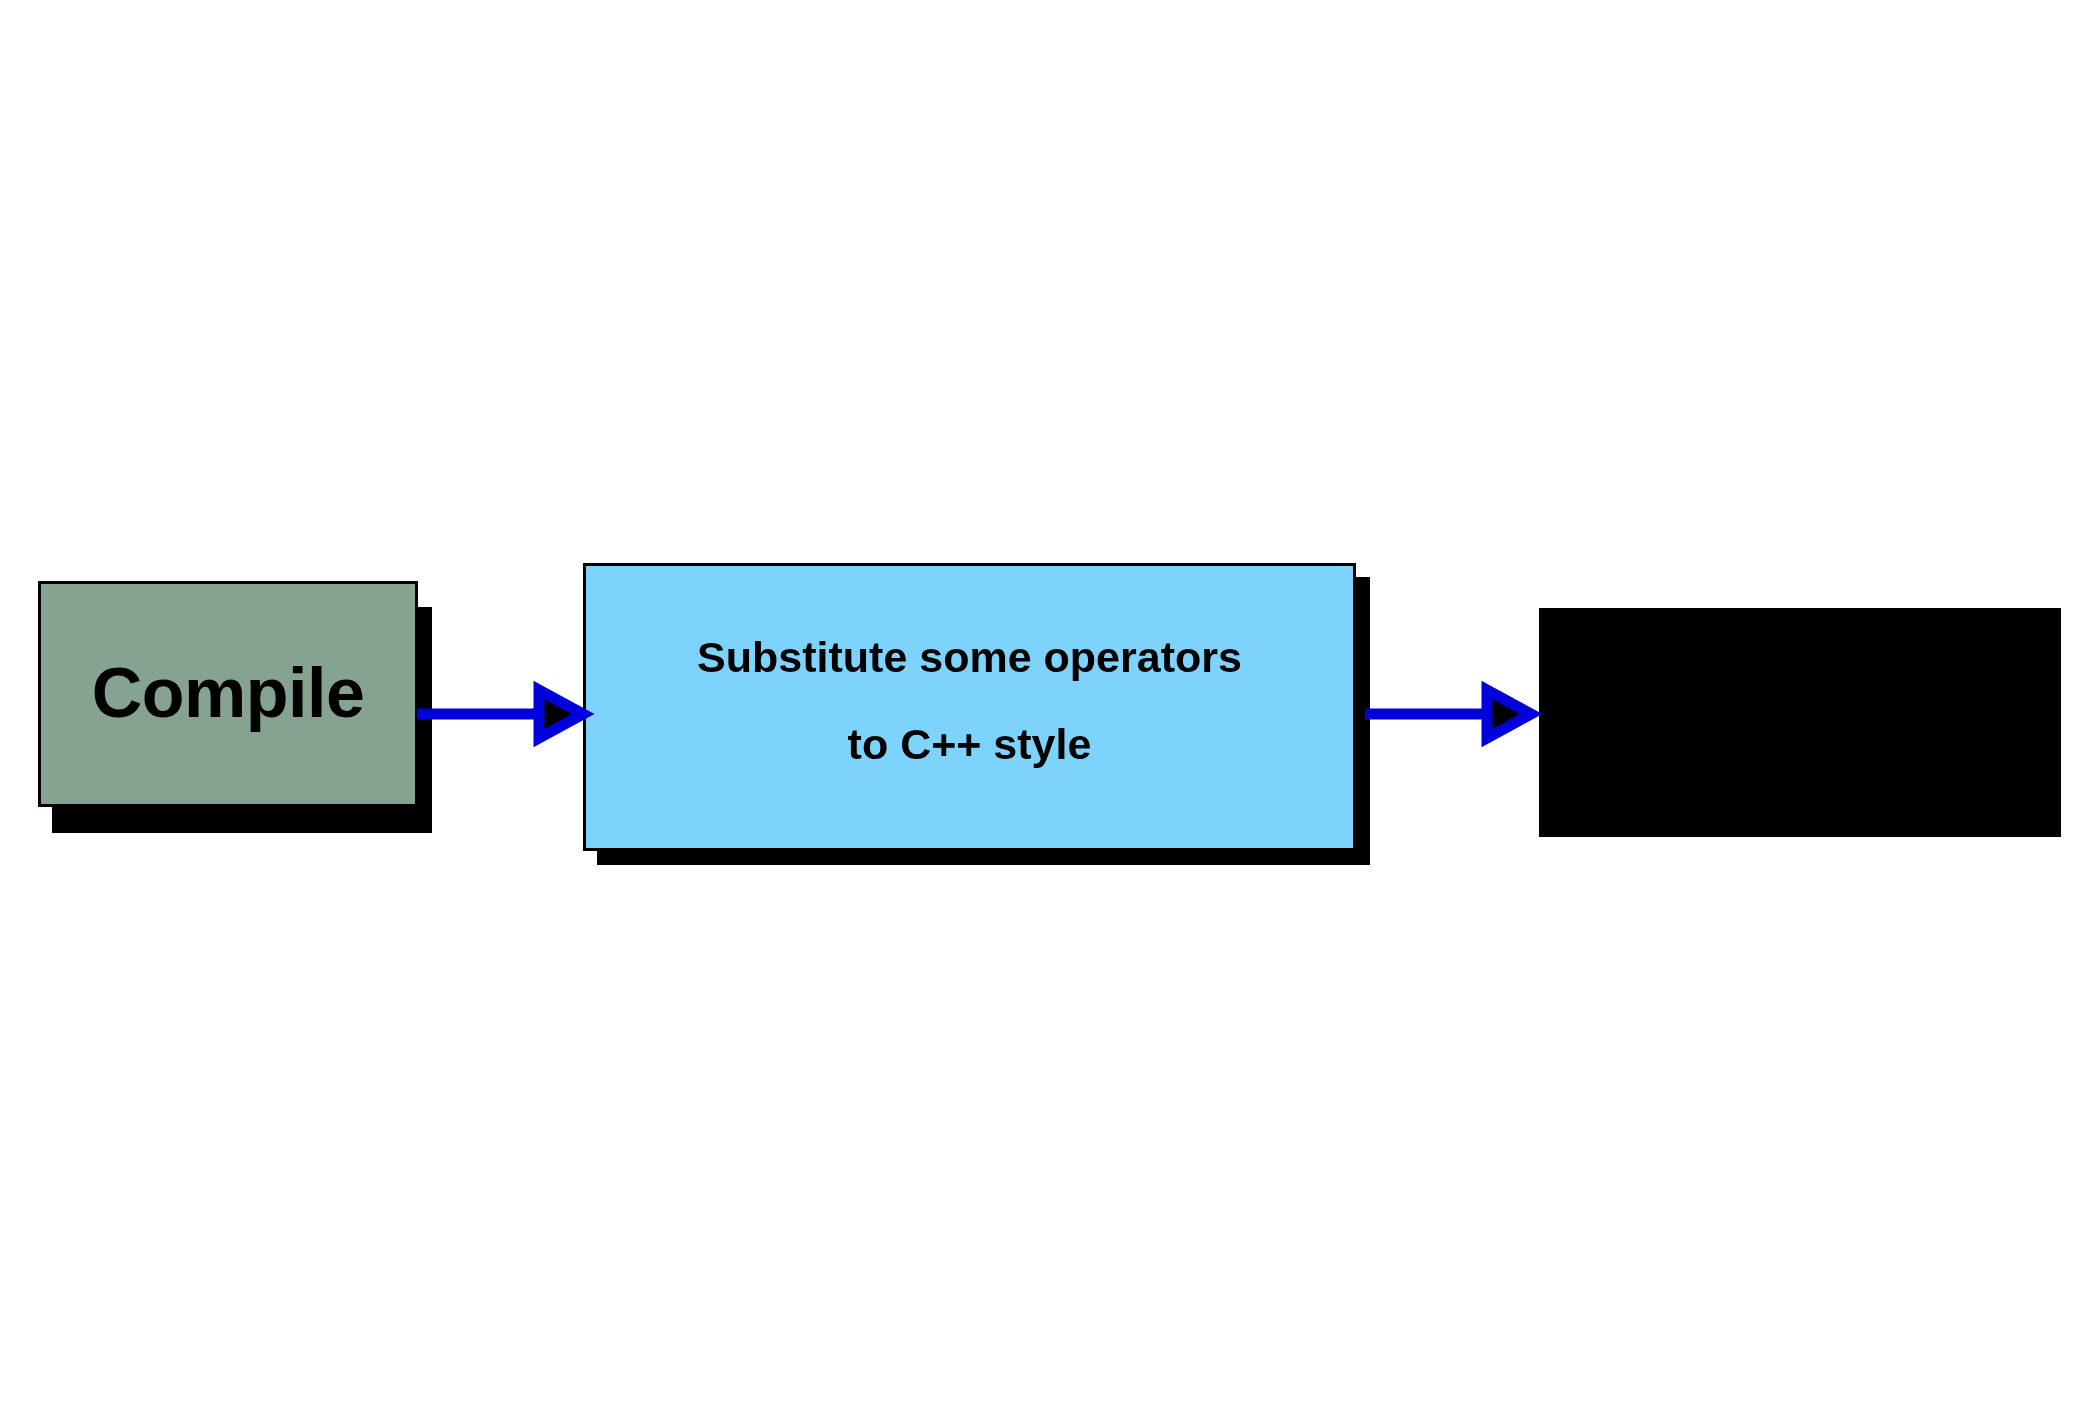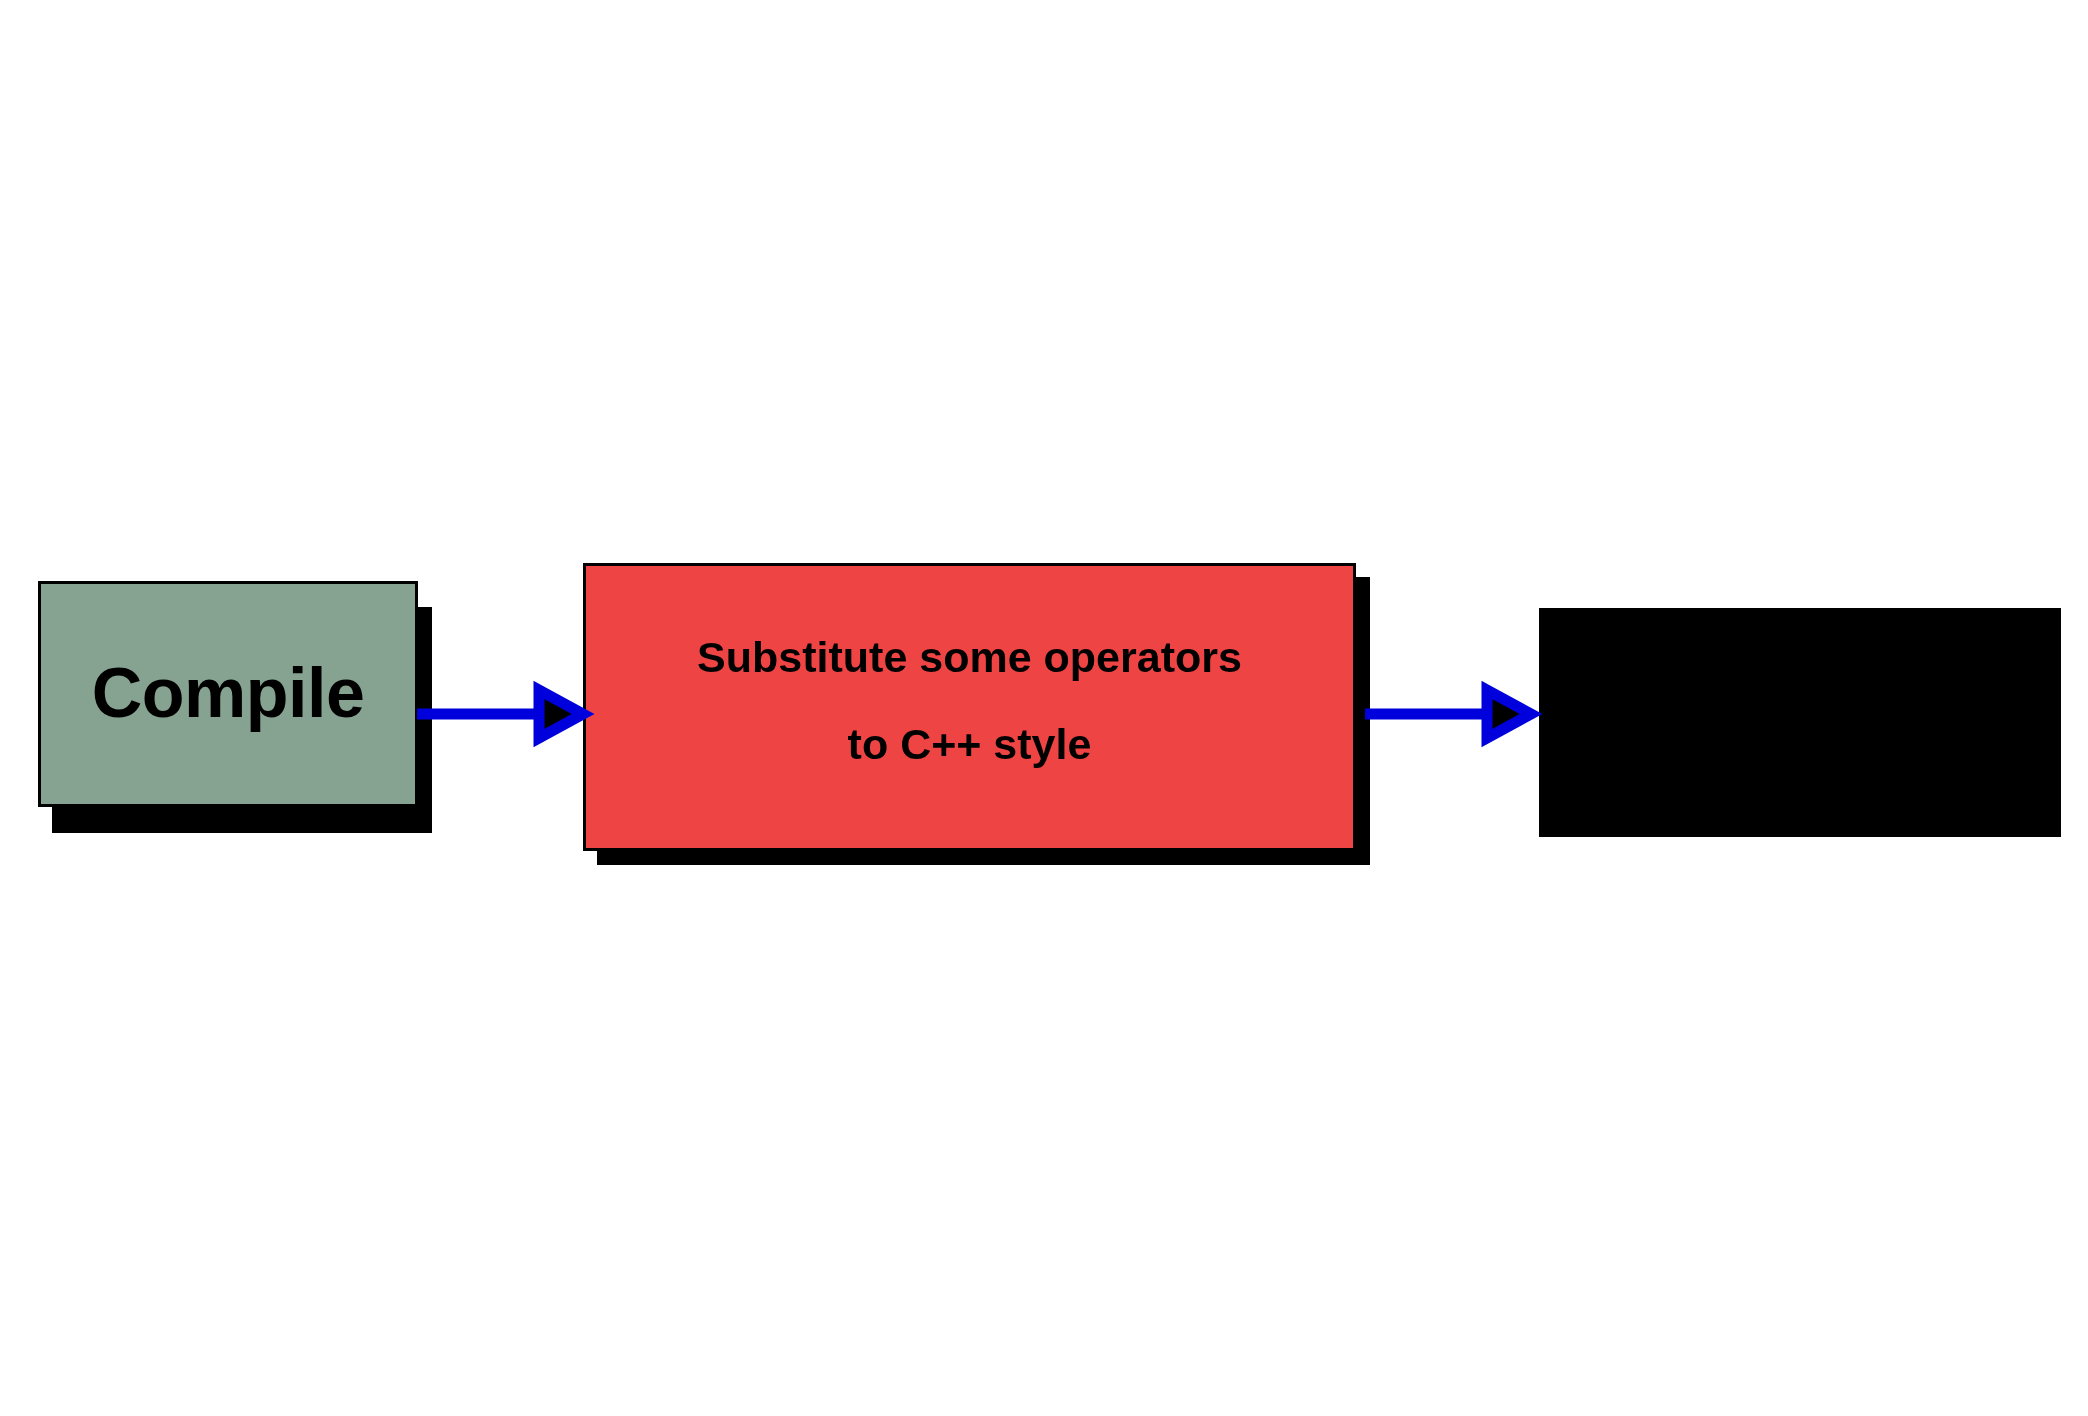--- a/index.html
+++ b/index.html
@@ -112,21 +112,21 @@
   <div class="node" id="node-compile" style="background: rgb(134, 163, 146); border-color: rgb(0, 0, 0); color: rgb(0, 0, 0);">
     <span class="node-text">Compile</span>
   </div>
 
   <svg class="arrow" id="arrow-1" width="170" height="56" viewBox="0 0 170 56">
     <line x1="0" y1="28" x2="140" y2="28" stroke="#0000dd" stroke-width="11"></line>
     <polygon points="122,4 166,28 122,52" fill="#000000" stroke="#0000dd" stroke-width="11" stroke-linejoin="miter"></polygon>
   </svg>
 
   <div class="shadow" id="shadow-substitute" style="background: rgb(0, 0, 0);"></div>
-  <div class="node" id="node-substitute" style="background: #ef4444; border-color: rgb(0, 0, 0); color: rgb(0, 0, 0);">
+  <div class="node" id="node-substitute" style="background: #7dd3fc; border-color: rgb(0, 0, 0); color: rgb(0, 0, 0);">
     <span class="node-text line1">Substitute some operators</span>
     <span class="node-text line2">to C++ style</span>
   </div>
 
   <svg class="arrow" id="arrow-2" width="170" height="56" viewBox="0 0 170 56">
     <line x1="0" y1="28" x2="140" y2="28" stroke="#0000dd" stroke-width="11"></line>
     <polygon points="122,4 166,28 122,52" fill="#000000" stroke="#0000dd" stroke-width="11" stroke-linejoin="miter"></polygon>
   </svg>
 
   <div class="shadow" id="shadow-analyze" style="background: rgb(0, 0, 0);"></div>

